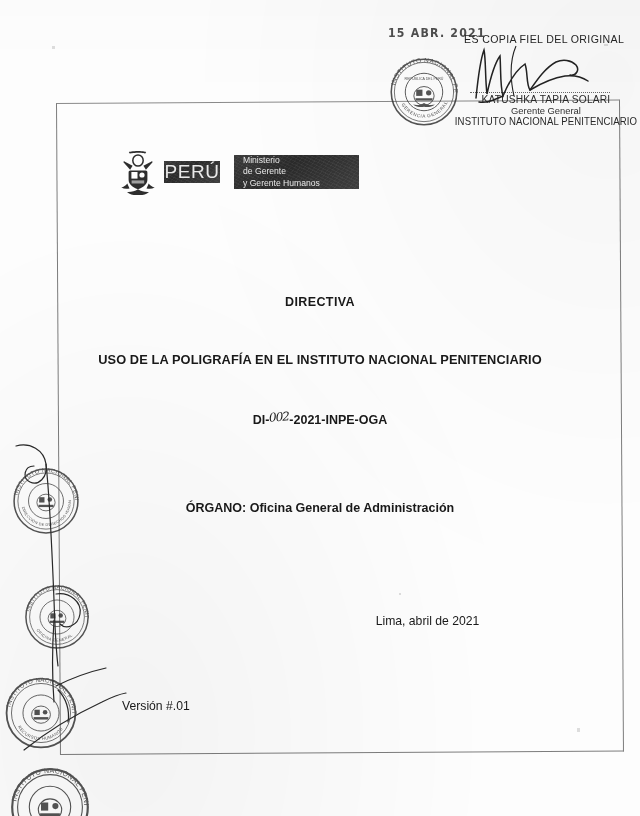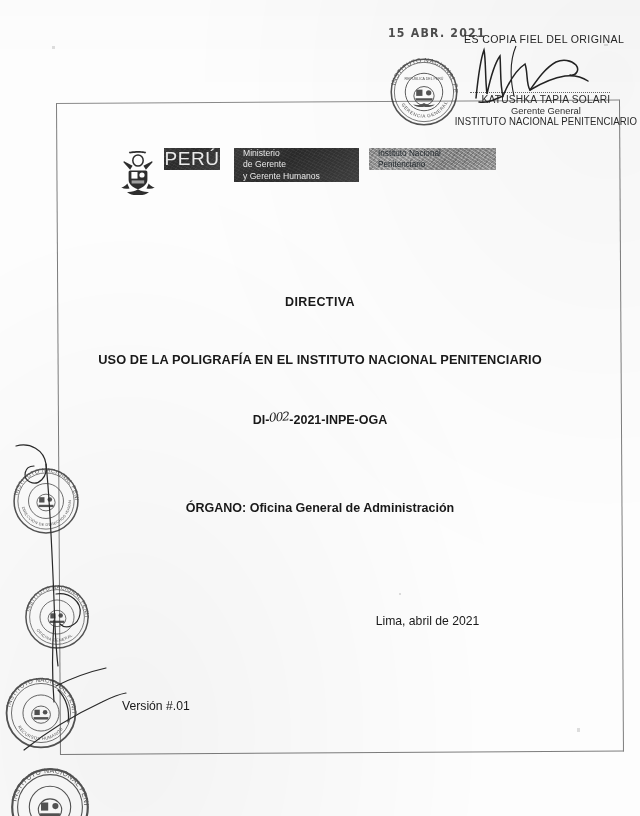--- a/index.html
+++ b/index.html
@@ -48,21 +48,21 @@
     transform-origin: left top;
     background: transparent;
   }
 
   
   #logo-row {
     position: absolute;
     left: 118px;
     top: 148px;
     display: flex;
-    align-items: flex-start;
+    align-items: center;
     height: 48px;
   }
   .coat-of-arms {
     width: 40px;
     height: 48px;
     position: relative;
     flex: 0 0 auto;
     margin-right: 6px;
   }
   .coat-of-arms svg { display:block; }
@@ -294,26 +294,20 @@
     </div>
 
     <div class="logo-block" id="minjus-block">
       <div class="lines">
         <div>Ministerio</div>
         <div>de Gerente</div>
         <div>y Gerente Humanos</div>
       </div>
     </div>
 
-    <div class="logo-block" id="inpe-block">
-      <div class="lines">
-        <div>Instituto Nacional</div>
-        <div>Penitenciario</div>
-      </div>
-    </div>
   </div>
 
   <div class="doc-text" id="title-directiva">DIRECTIVA</div>
 
   <div class="doc-text" id="title-main">USO DE LA POLIGRAFÍA EN EL INSTITUTO NACIONAL PENITENCIARIO</div>
 
   <div class="doc-text" id="doc-code">
     <span>DI-</span><span class="handwritten">002</span><span>-2021-INPE-OGA</span>
   </div>
 

